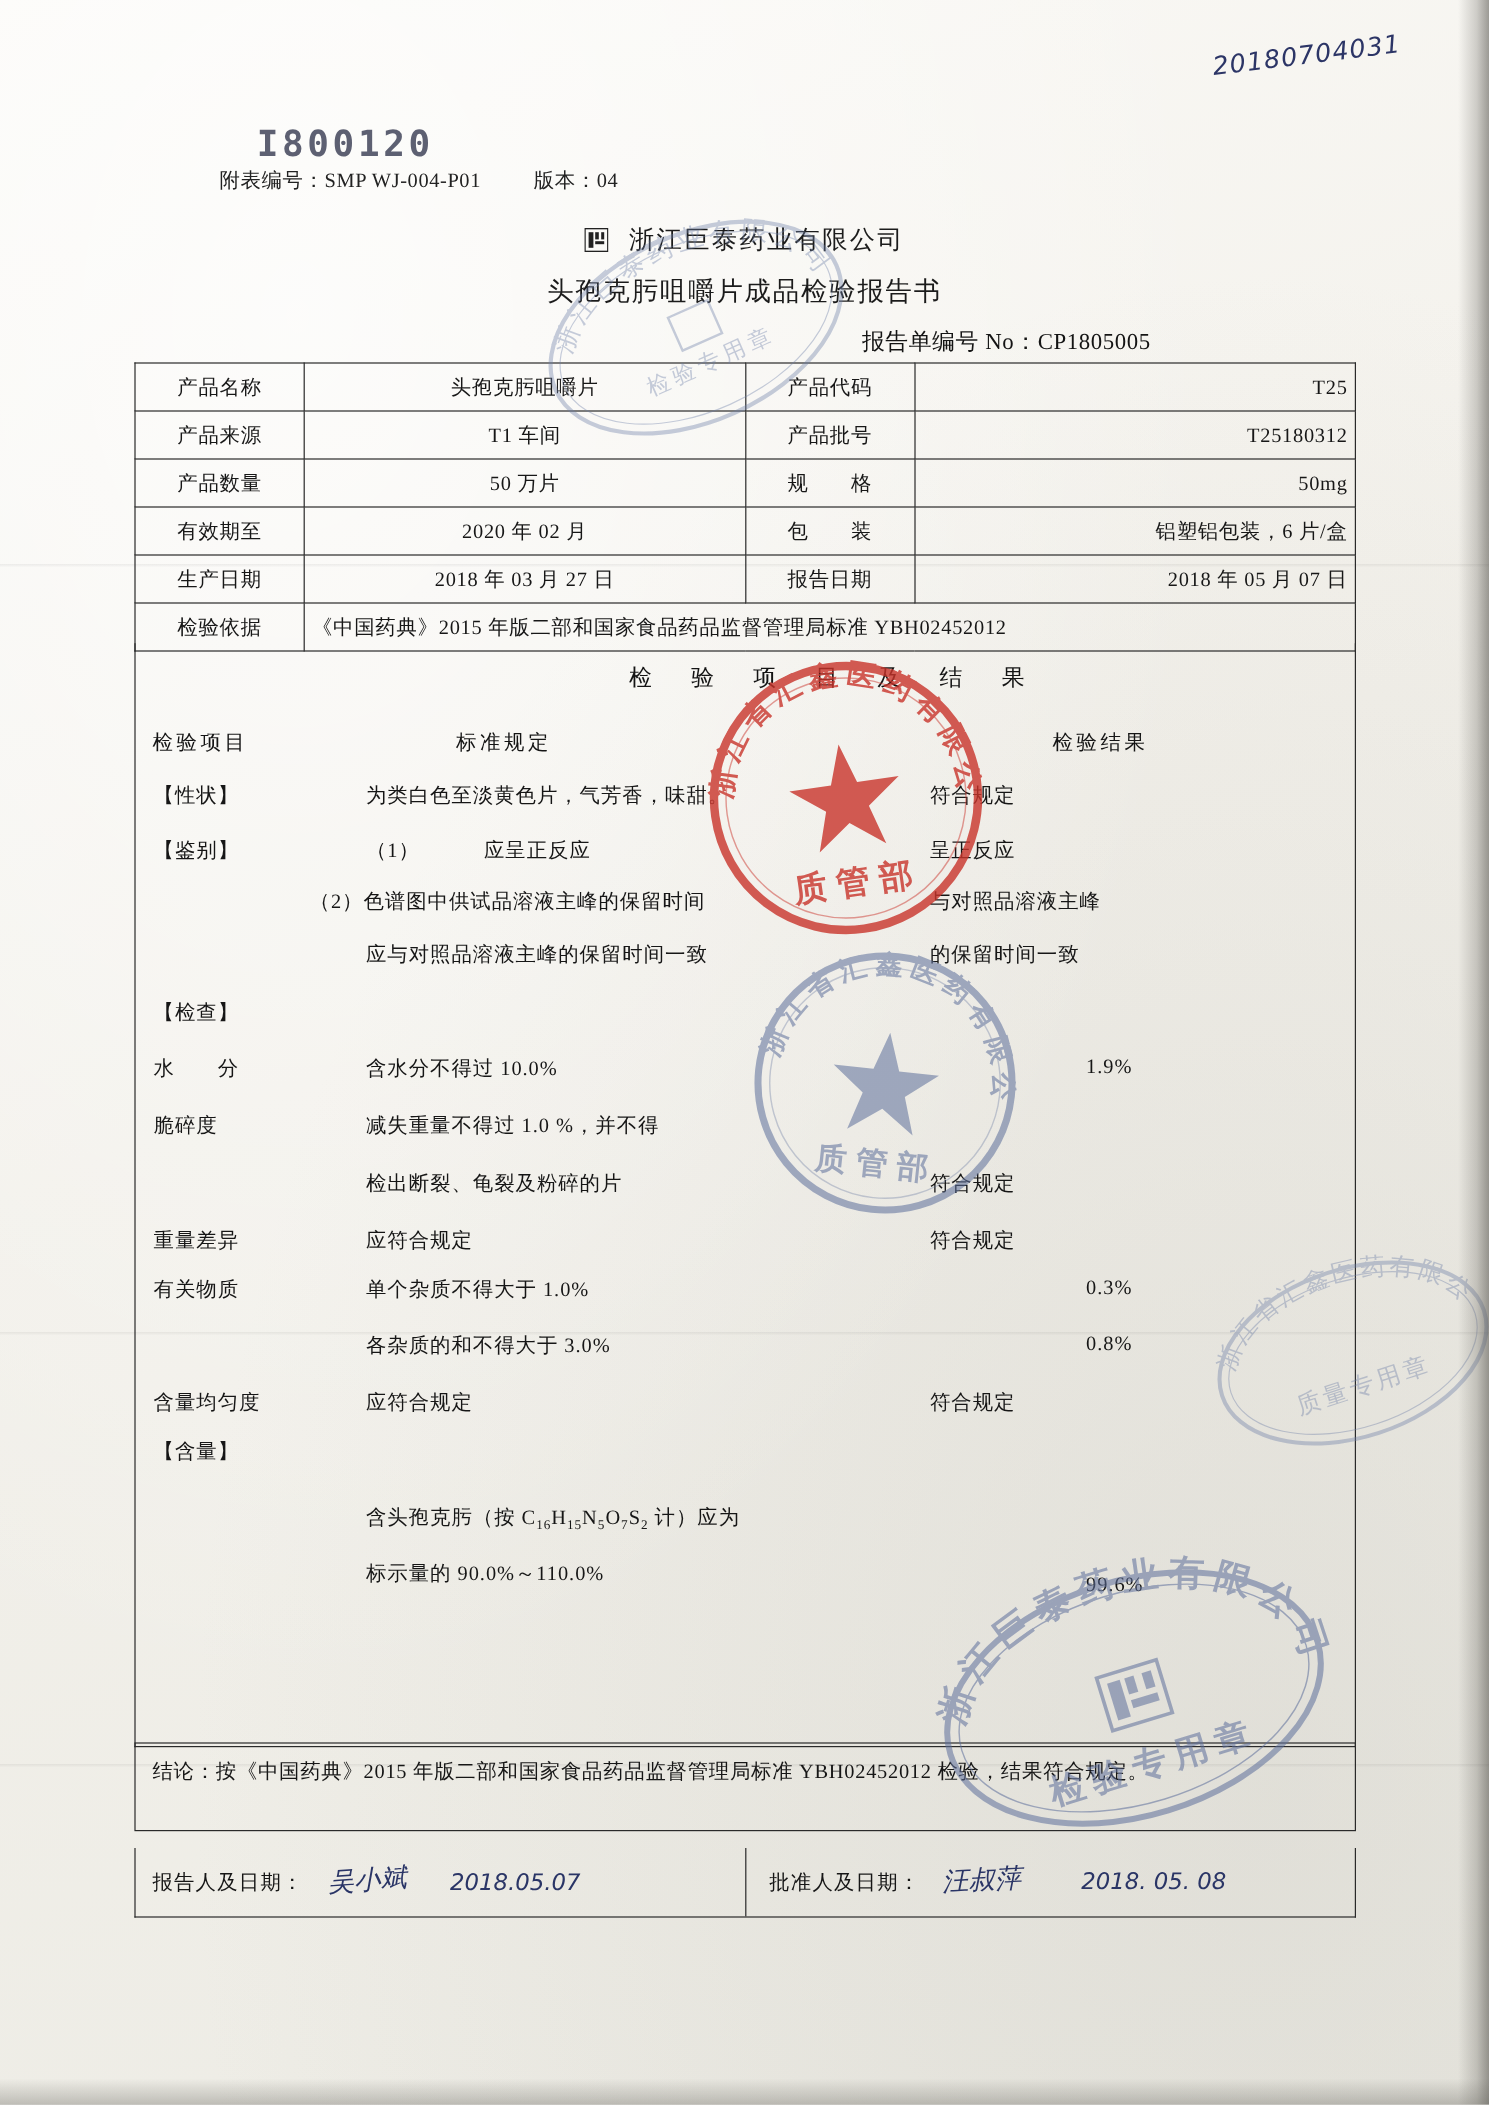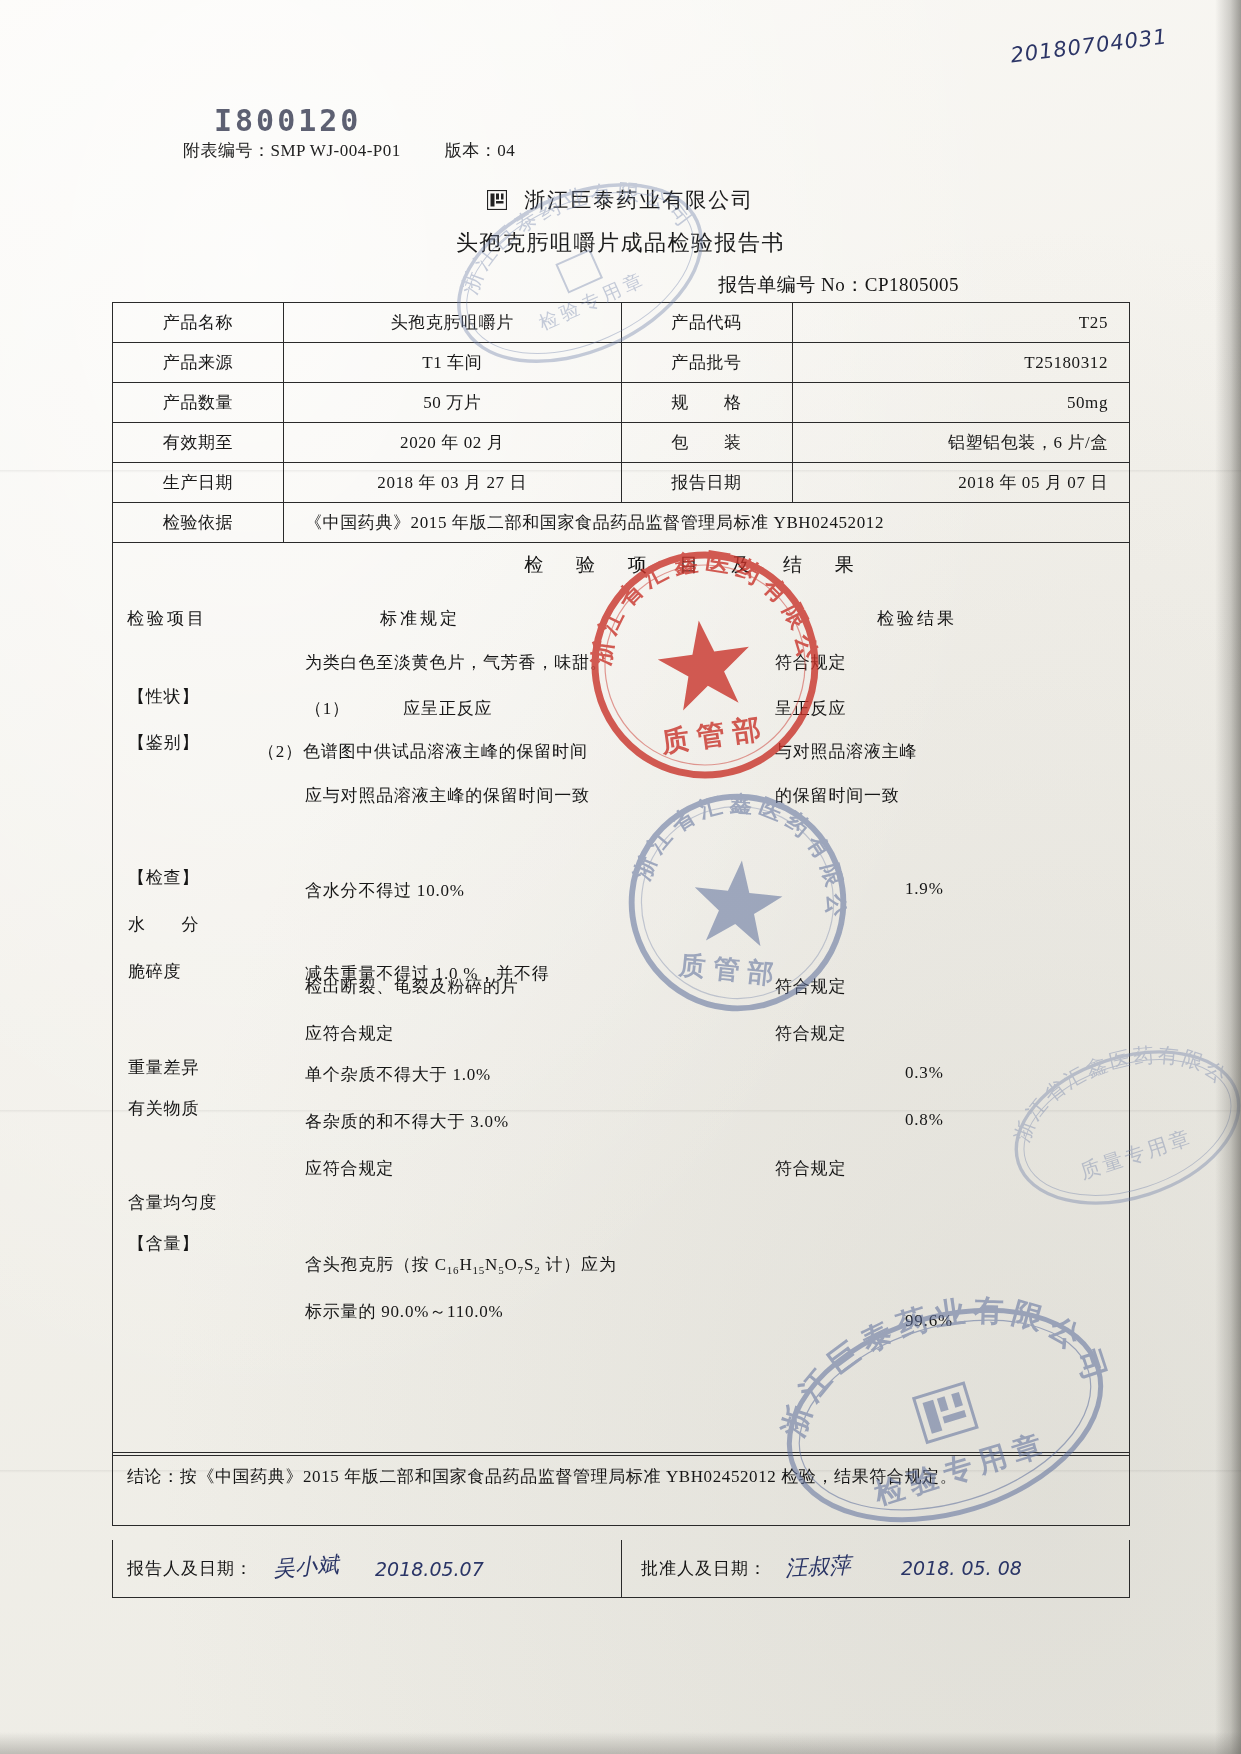--- a/index.html
+++ b/index.html
@@ -119,21 +119,21 @@
     left: 112px;
     width: 1018px;
     border-collapse: collapse;
     table-layout: fixed;
   }
   .doc-table td {
     border: 1px solid #2a2a2a;
     height: 39px;
     font-size: 17px;
     color: #171717;
-    padding: 0 21px;
+    padding: 0 6px;
     letter-spacing: 0.6px;
   }
   .lbl {
     width: 128px;
     text-align: center;
     letter-spacing: 3px;
   }
   .val {
     text-align: center;
   }
@@ -172,21 +172,21 @@
   .rh-2 { left: 268px; }
   .rh-3 { left: 765px; }
 
   .rl {
     position: absolute;
     font-size: 17px;
     color: #161616;
     letter-spacing: 0.8px;
     white-space: nowrap;
   }
-  .col-item { left: 128px; margin-top: 34px; }
+  .col-item { left: 128px; }
   .col-std  { left: 305px; }
   .col-res  { left: 775px; }
   .col-res-r { left: 905px; }
 
   sub { font-size: 11px; }
 
   
   .conclusion {
     position: absolute;
     top: 1452px; left: 112px;
@@ -347,21 +347,21 @@
   <div class="rl col-std" style="top:784px;">应与对照品溶液主峰的保留时间一致</div>
   <div class="rl col-res" style="top:784px;">的保留时间一致</div>
 
   <div class="rl col-item" style="top:832px;">【检查】</div>
 
   <div class="rl col-item" style="top:879px;">水　　分</div>
   <div class="rl col-std" style="top:879px;">含水分不得过 10.0%</div>
   <div class="rl col-res-r" style="top:879px;">1.9%</div>
 
   <div class="rl col-item" style="top:926px;">脆碎度</div>
-  <div class="rl col-std" style="top:926px;margin-top:36px;">减失重量不得过 1.0 %，并不得</div>
+  <div class="rl col-std" style="top:926px;">减失重量不得过 1.0 %，并不得</div>
 
   <div class="rl col-std" style="top:975px;">检出断裂、龟裂及粉碎的片</div>
   <div class="rl col-res" style="top:975px;">符合规定</div>
 
   <div class="rl col-item" style="top:1022px;">重量差异</div>
   <div class="rl col-std" style="top:1022px;">应符合规定</div>
   <div class="rl col-res" style="top:1022px;">符合规定</div>
 
   <div class="rl col-item" style="top:1063px;">有关物质</div>
   <div class="rl col-std" style="top:1063px;">单个杂质不得大于 1.0%</div>

